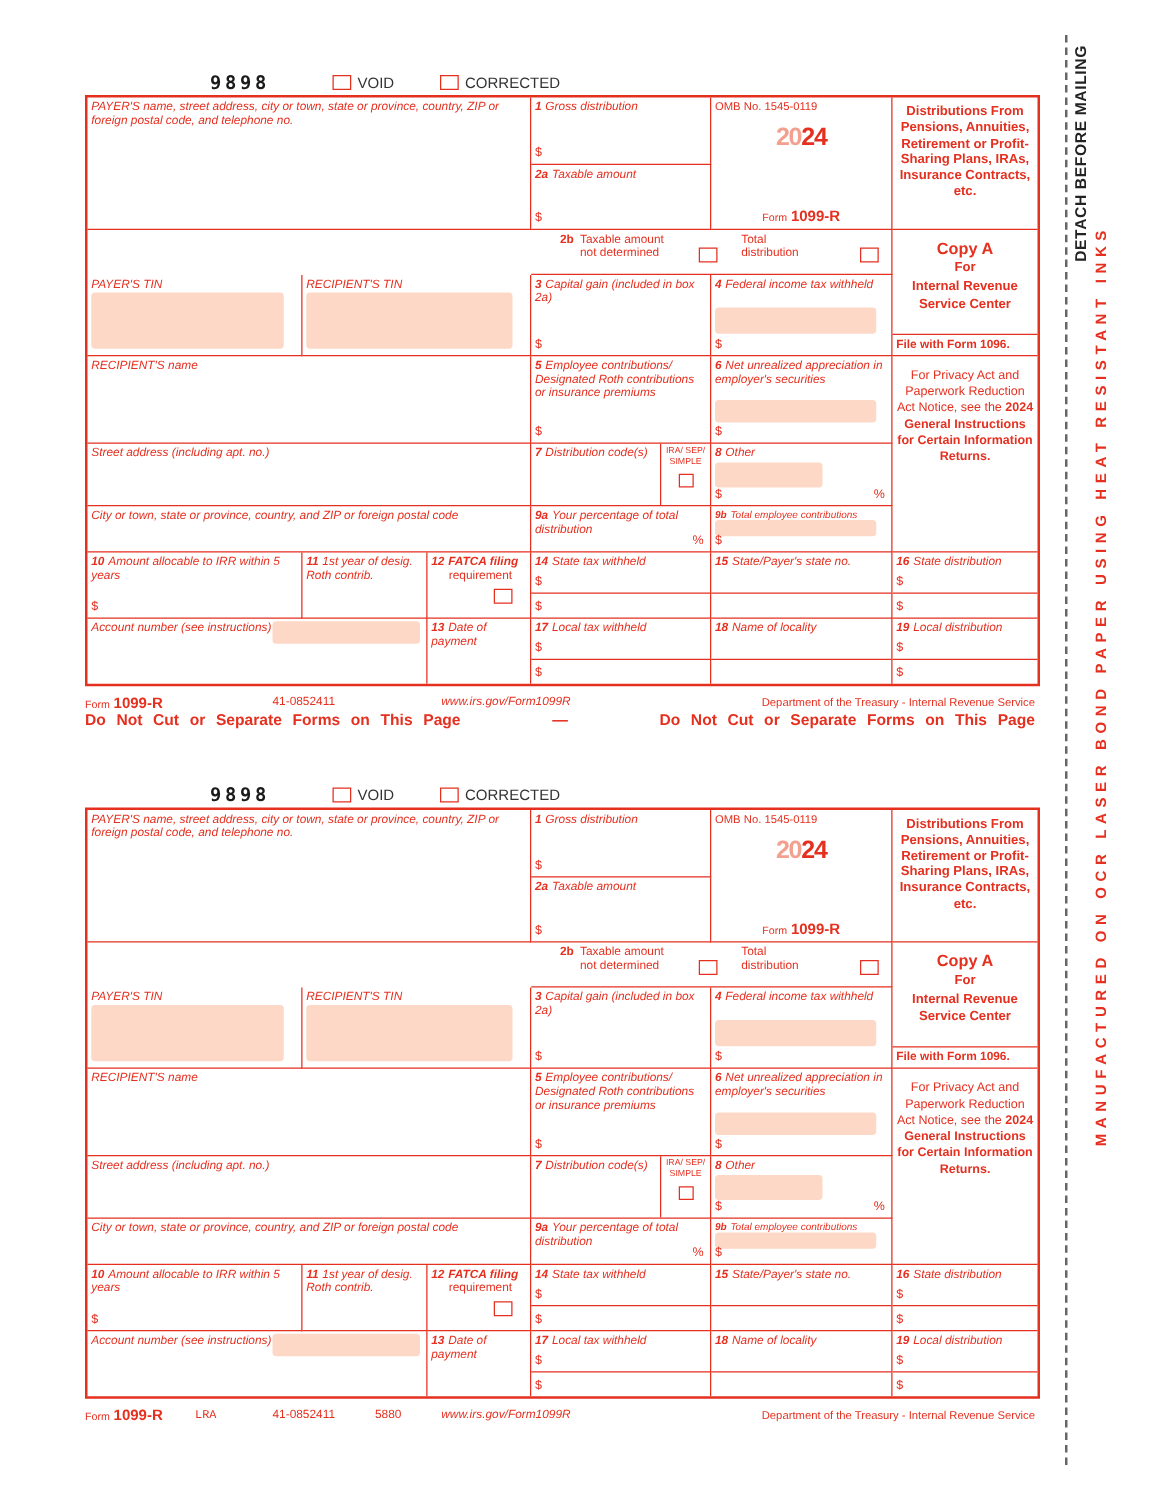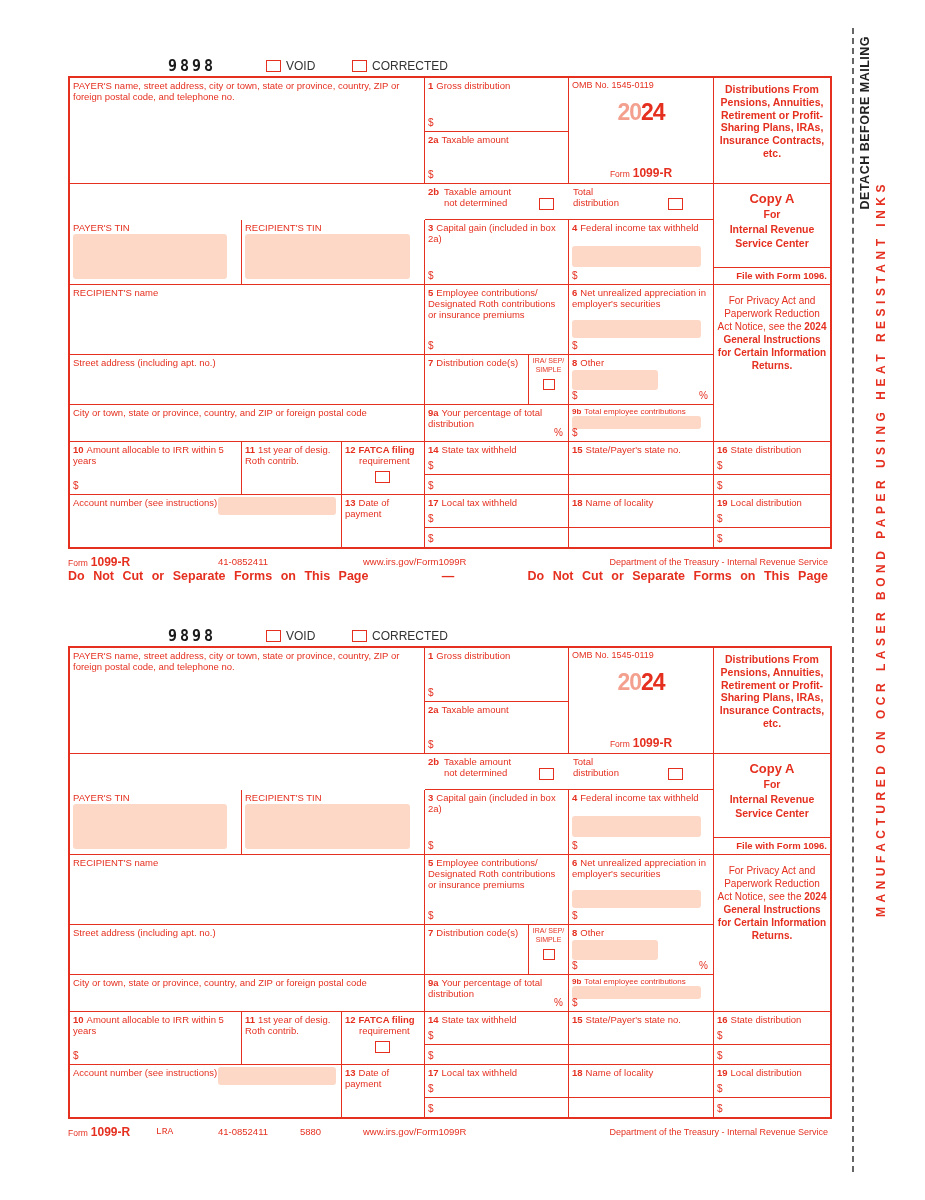--- a/index.html
+++ b/index.html
@@ -12,59 +12,59 @@
   .cb-group { position: absolute; top: 2px; display: flex; align-items: center; gap: 5px; }
   .cb { display: inline-block; width: 15px; height: 12px; border: 1px solid #e53020; background: #fff; }
   .cb.small { width: 12px; height: 11px; }
   .cb-label { font-size: 12px; color: #333; }
 
   .grid { position: absolute; top: 19px; left: 0; width: 760px; height: 469px; border: 2px solid #e53020; box-sizing: content-box; }
   .cell { position: absolute; border-right: 1px solid #e53020; border-bottom: 1px solid #e53020; padding: 2px 3px; font-size: 9.5px; line-height: 1.18; color: #e53020; }
   .cell.no-br { border-right: none; }
   .cell.no-bb { border-bottom: none; }
   .bn { font-weight: bold; margin-right: 3px; }
-  .lbl { position: relative; }
+  .lbl { position: relative; font-style: italic; }
   .dollar { position: absolute; left: 3px; bottom: 2px; font-size: 10px; }
   .pct-br { position: absolute; right: 5px; bottom: 2px; font-size: 10px; }
   .fill { position: absolute; background: #fdd8c6; border-radius: 3px; }
-  .abs { position: absolute; }
+  .abs { position: absolute; margin-left: 20px; }
 
   .omb { text-align: center; }
   .omb-no { text-align: left; font-size: 9px; }
-  .year { margin-top: 8px; font-size: 23px; font-weight: bold; letter-spacing: -1px; }
+  .year { margin-top: 8px; font-size: 20px; font-weight: bold; letter-spacing: -1px; }
   .y-light { color: #f4a08f; }
   .y-bold { color: #e53020; }
   .form-id { position: absolute; bottom: 3px; left: 0; right: 0; text-align: center; }
   .form-id .small, .f-form .small { font-size: 8.5px; }
   .form-id .big, .f-form .big { font-size: 12px; font-weight: bold; margin-left: 3px; }
 
   .title-cell { text-align: center; font-weight: bold; font-size: 10.5px; line-height: 1.22; padding-top: 5px; }
   .copya { text-align: center; font-weight: bold; }
   .copya-title { font-size: 13px; margin-top: 5px; }
   .copya-line { font-size: 10.5px; margin-top: 2px; line-height: 1.25; }
-  .file1096 { text-align: right; font-weight: bold; font-size: 9.5px; padding-top: 2px; }
+  .file1096 { text-align: left; font-weight: bold; font-size: 9.5px; padding-top: 2px; }
   .privacy { text-align: center; font-size: 10px; line-height: 1.3; padding: 9px 3px; }
 
   .sub7 { position: absolute; right: 0; top: 0; bottom: 0; width: 40px; border-left: 1px solid #e53020; text-align: center; font-size: 7px; line-height: 1.25; padding-top: 2px; }
   .sub7 .cb { margin-top: 4px; }
 
   .rows2 { position: absolute; left: 0; right: 0; top: 13px; bottom: 0; display: flex; flex-direction: column; }
   .rows2 .r { flex: 1; position: relative; }
   .rows2 .r + .r { border-top: 1px solid #e53020; }
 
   .smalllbl { font-size: 8px; }
   .indent2 { margin-left: 14px; }
 
   .footer { position: absolute; top: 494px; left: 0; width: 760px; height: 18px; font-size: 9.5px; }
   .footer > span { position: absolute; bottom: 2px; }
   .f-form { left: 0; bottom: 0 !important; }
   .f-extra1 { left: 88px; font-family: Liberation Mono, monospace; }
   .f-cat { left: 150px; }
   .f-extra2 { left: 232px; }
-  .f-site { left: 295px; }
+  .f-site { left: 285px; font-style: italic; }
   .f-dept { right: 0; font-size: 9px; }
 
   .separator { position: absolute; left: 68px; top: 569px; width: 760px; display: flex; justify-content: space-between; font-weight: bold; font-size: 12.5px; color: #e53020; }
   .separator span { word-spacing: 5px; }
 
   .perforation { position: absolute; left: 852px; top: 28px; height: 1144px; width: 0; border-left: 2px dashed #666; }
   .vtext { position: absolute; writing-mode: vertical-rl; transform: rotate(180deg); white-space: nowrap; font-weight: bold; }
   .detach { left: 858px; top: 36px; font-size: 12.5px; letter-spacing: 0.5px; color: #222; }
   .manufactured { left: 874px; top: 180px; font-size: 12px; letter-spacing: 4.5px; color: #e53020; }
 </style>

